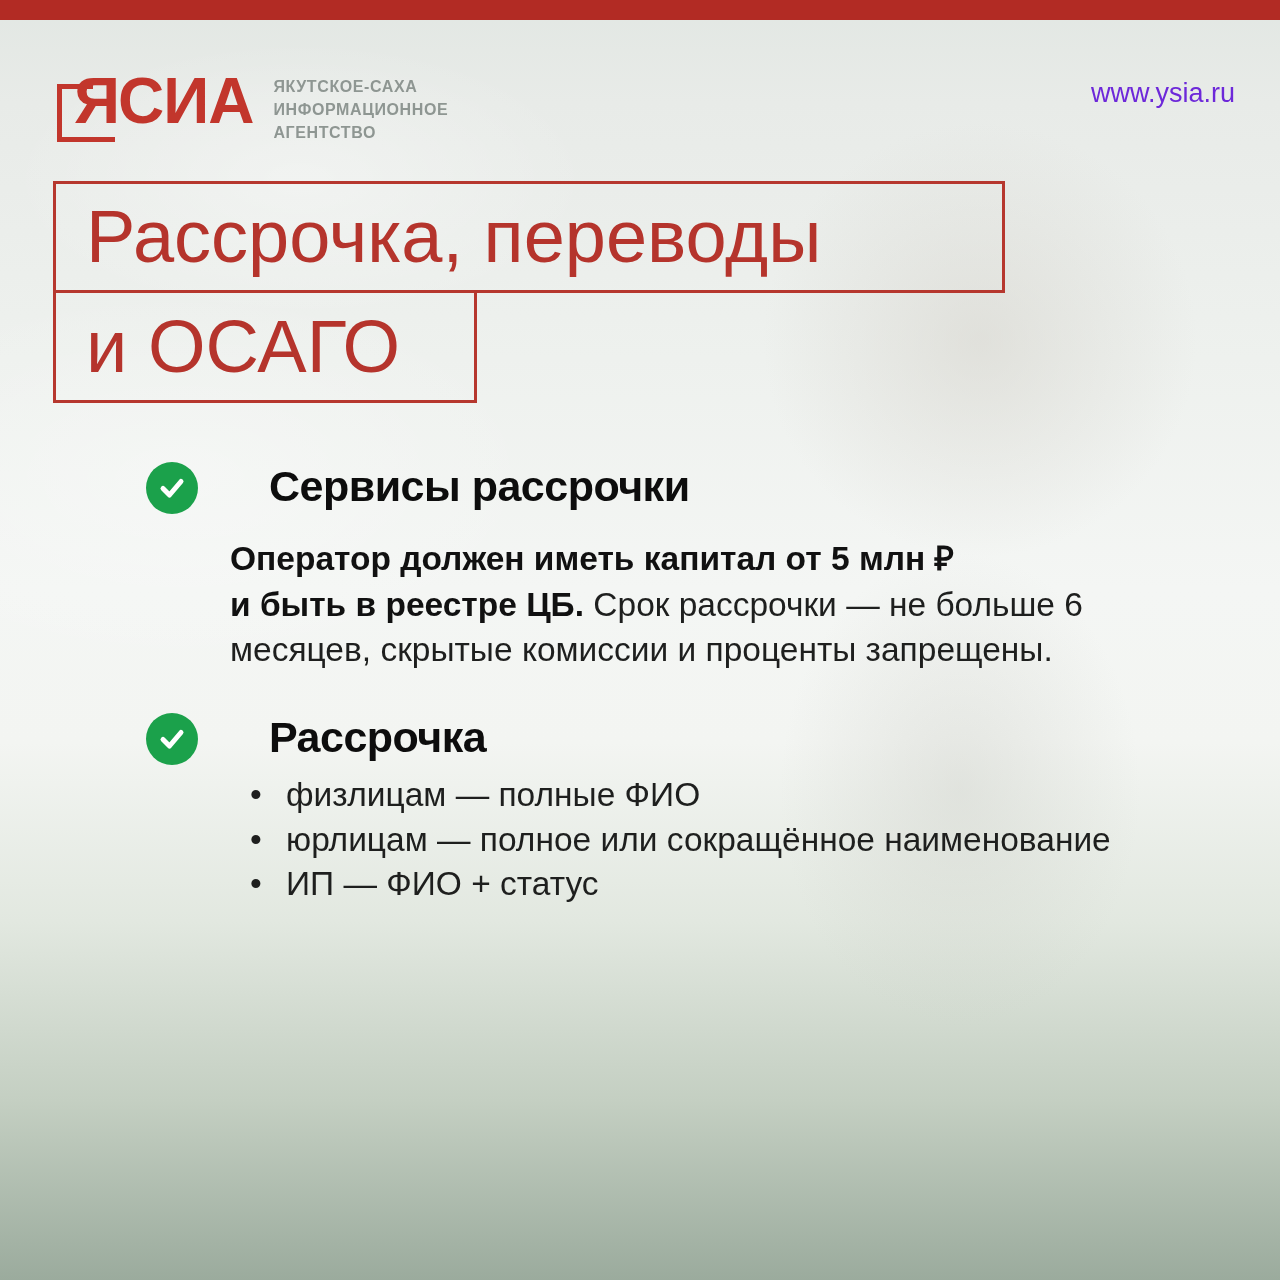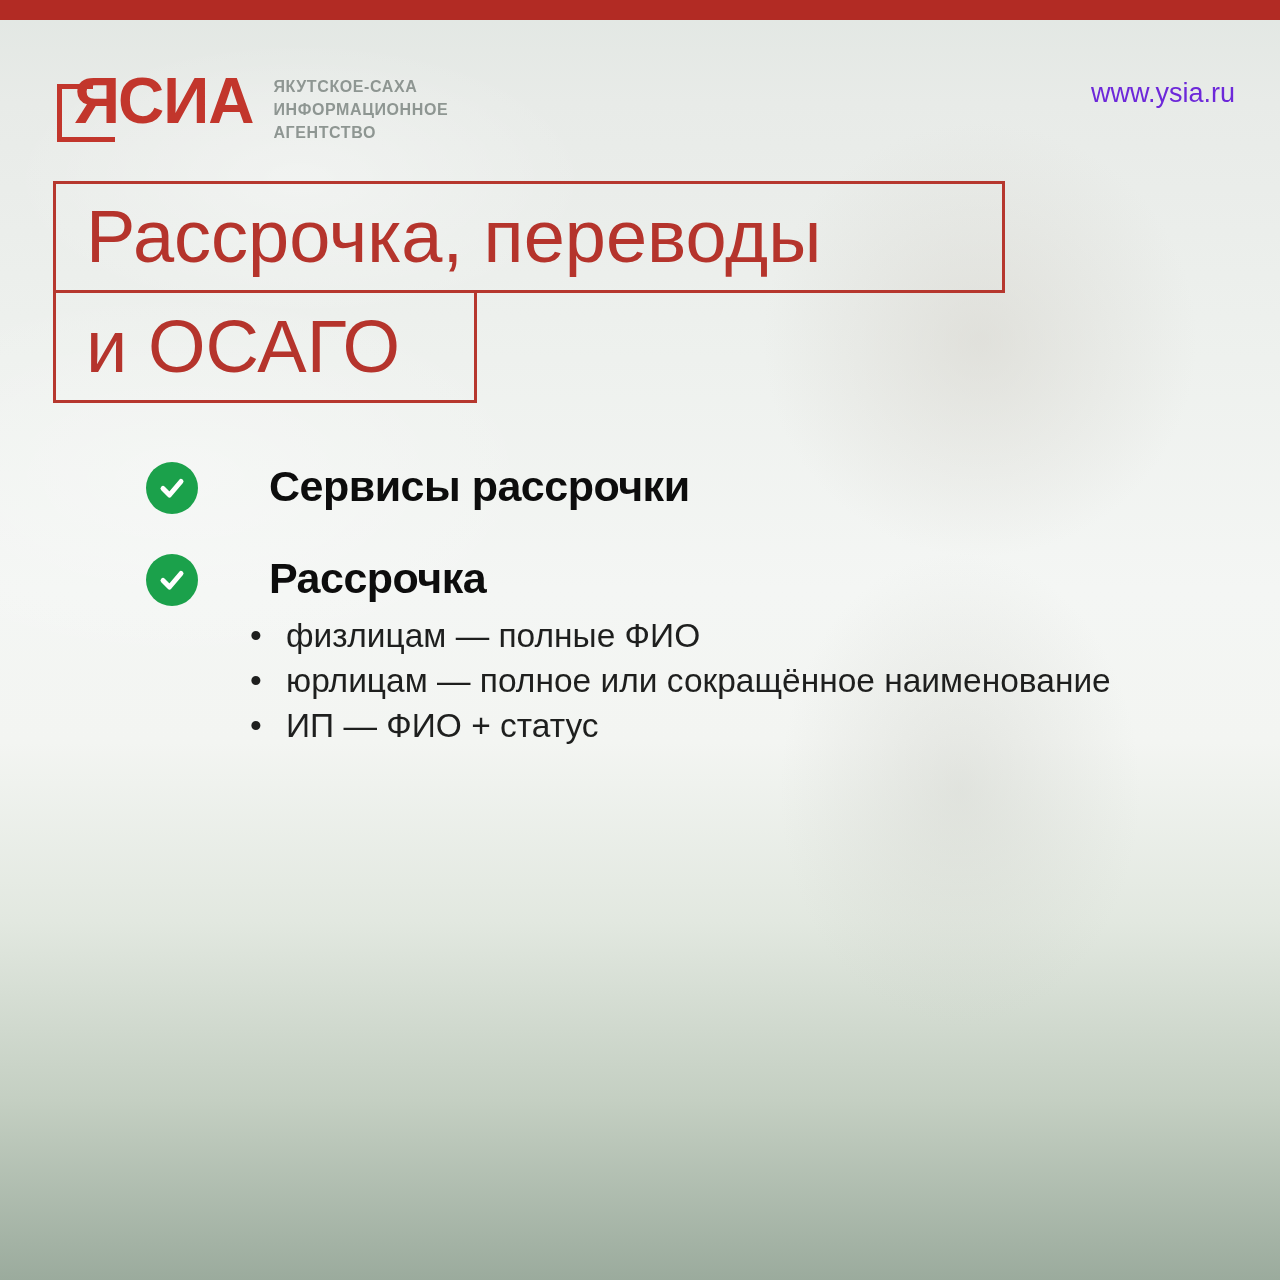--- a/index.html
+++ b/index.html
@@ -161,20 +161,22 @@
 
   <div class="section">
     <div class="section-heading">
       <span class="check-circle">
         <svg width="30" height="30" viewBox="0 0 30 30">
           <path d="M6 15.5 L12.5 22 L24 8.5" fill="none" stroke="#ffffff" stroke-width="5" stroke-linecap="round" stroke-linejoin="round"></path>
         </svg>
       </span>
       <span class="h-text">Сервисы рассрочки</span>
     </div>
+    <p class="section-body"><b>Оператор должен иметь капитал от 5 млн ₽
+и быть в реестре ЦБ.</b><span> Срок рассрочки — не больше 6 месяцев, скрытые комиссии и проценты запрещены.</span></p>
   </div>
 
   <div class="gap-s1"></div>
 
   <div class="section">
     <div class="section-heading">
       <span class="check-circle">
         <svg width="30" height="30" viewBox="0 0 30 30">
           <path d="M6 15.5 L12.5 22 L24 8.5" fill="none" stroke="#ffffff" stroke-width="5" stroke-linecap="round" stroke-linejoin="round"></path>
         </svg>

